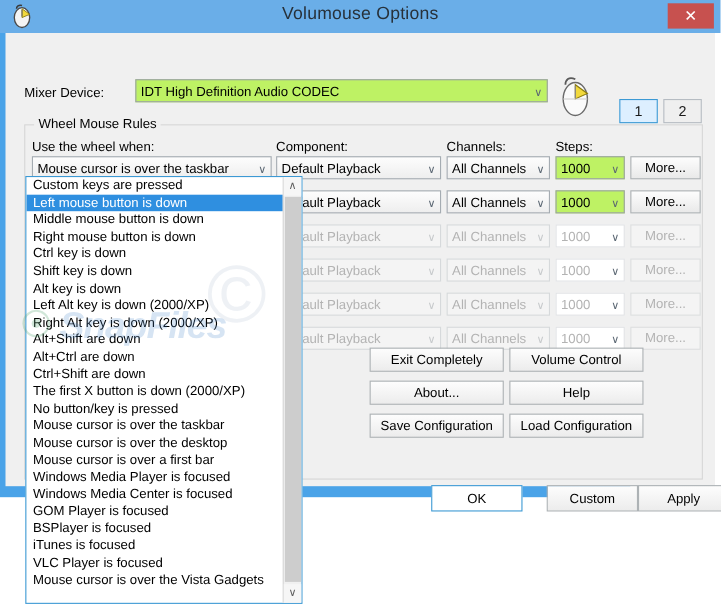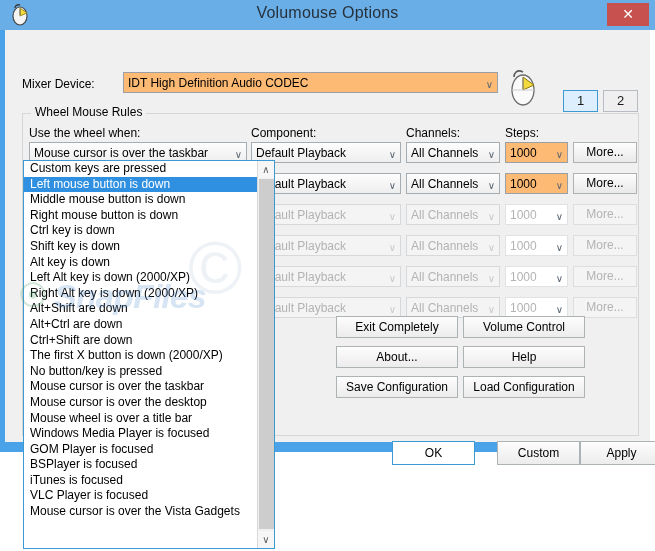--- a/index.html
+++ b/index.html
@@ -19,21 +19,21 @@
   
   .lbl{position:absolute;font-size:12px;color:#000;}
   .mixer-label{left:17px;top:47px;}
   .combo{position:absolute;box-sizing:border-box;border:1px solid #a5acb2;
     background:linear-gradient(#fdfdfd,#eeeeee);font-size:12px;color:#000;
     padding:2px 18px 0 4px;line-height:17px;height:21px;overflow:hidden;white-space:nowrap;}
   .combo .arr{position:absolute;right:4px;top:3px;font-size:10px;color:#5a6672;}
   .combo.disabled{background:#f4f4f4;border:1px solid #d6d9db;color:#b3b3b3;}
   .combo.disabled .arr{color:#c6c9cb;}
   .combo.sel{background:linear-gradient(#dff0fd,#bfe1fb);border:1px solid #3c99d4;}
-  .combo.white{background:#fdba74;border:1px solid #9aa0a6;}
+  .combo.white{background:#bef264;border:1px solid #9aa0a6;}
   .combo.whitedis{background:#ffffff;border:1px solid #e0e2e4;color:#b3b3b3;}
 
   #mixer-combo{left:118px;top:42px;width:375px;}
 
   .mouse-big{position:absolute;left:498px;top:36px;width:42px;height:42px;}
 
   .tabbtn{position:absolute;box-sizing:border-box;width:35px;height:22px;font-size:13px;
     text-align:center;line-height:20px;color:#1b1b1b;}
   #tab-1{left:558px;top:60px;background:#ddefff;border:1px solid #3c99d4;}
   #tab-2{left:598px;top:60px;background:#efefef;border:1px solid #b6bcc2;}
@@ -191,22 +191,23 @@
       <div class="dl-item">Alt key is down</div>
       <div class="dl-item">Left Alt key is down  (2000/XP)</div>
       <div class="dl-item">Right Alt key is down  (2000/XP)</div>
       <div class="dl-item">Alt+Shift are down</div>
       <div class="dl-item">Alt+Ctrl are down</div>
       <div class="dl-item">Ctrl+Shift are down</div>
       <div class="dl-item">The first X button is down  (2000/XP)</div>
       <div class="dl-item">No button/key is pressed</div>
       <div class="dl-item">Mouse cursor is over the taskbar</div>
       <div class="dl-item">Mouse cursor is over the desktop</div>
-      <div class="dl-item">Mouse wheel is over a title bar</div>
+      <div class="dl-item">Mouse cursor is over a first bar</div>
       <div class="dl-item">Windows Media Player is focused</div>
+      <div class="dl-item">Windows Media Center is focused</div>
       <div class="dl-item">GOM Player is focused</div>
       <div class="dl-item">BSPlayer is focused</div>
       <div class="dl-item">iTunes is focused</div>
       <div class="dl-item">VLC Player is focused</div>
       <div class="dl-item">Mouse cursor is over the Vista Gadgets</div>
     </div>
   <div class="dl-scroll">
     <div class="dl-arrow up">∧</div>
     <div class="dl-thumb"></div>
     <div class="dl-arrow dn">∨</div>

